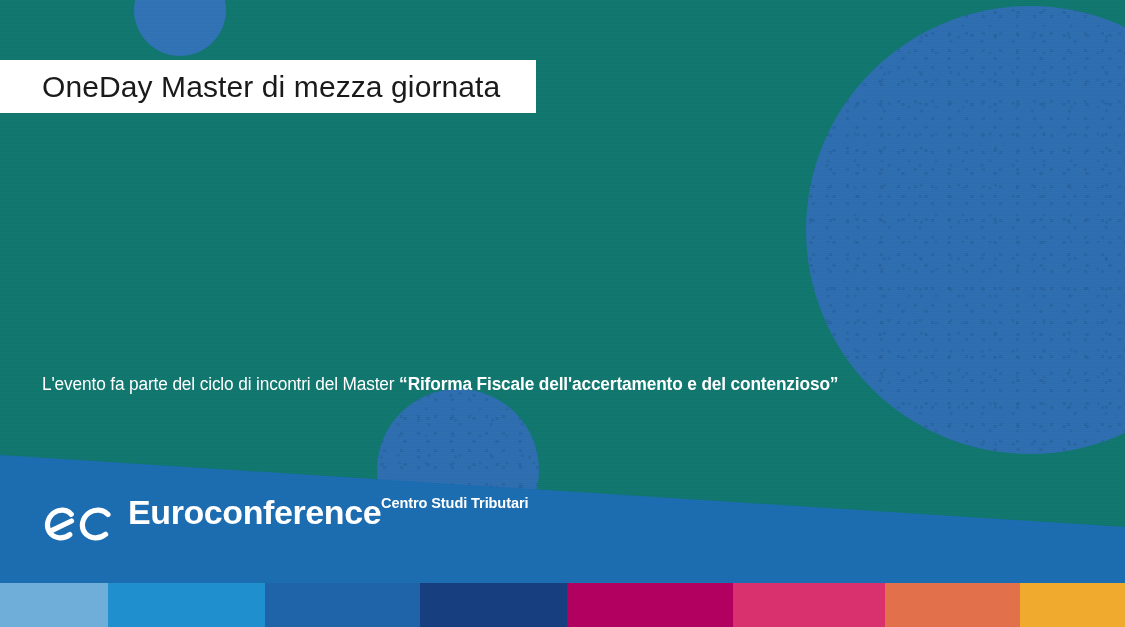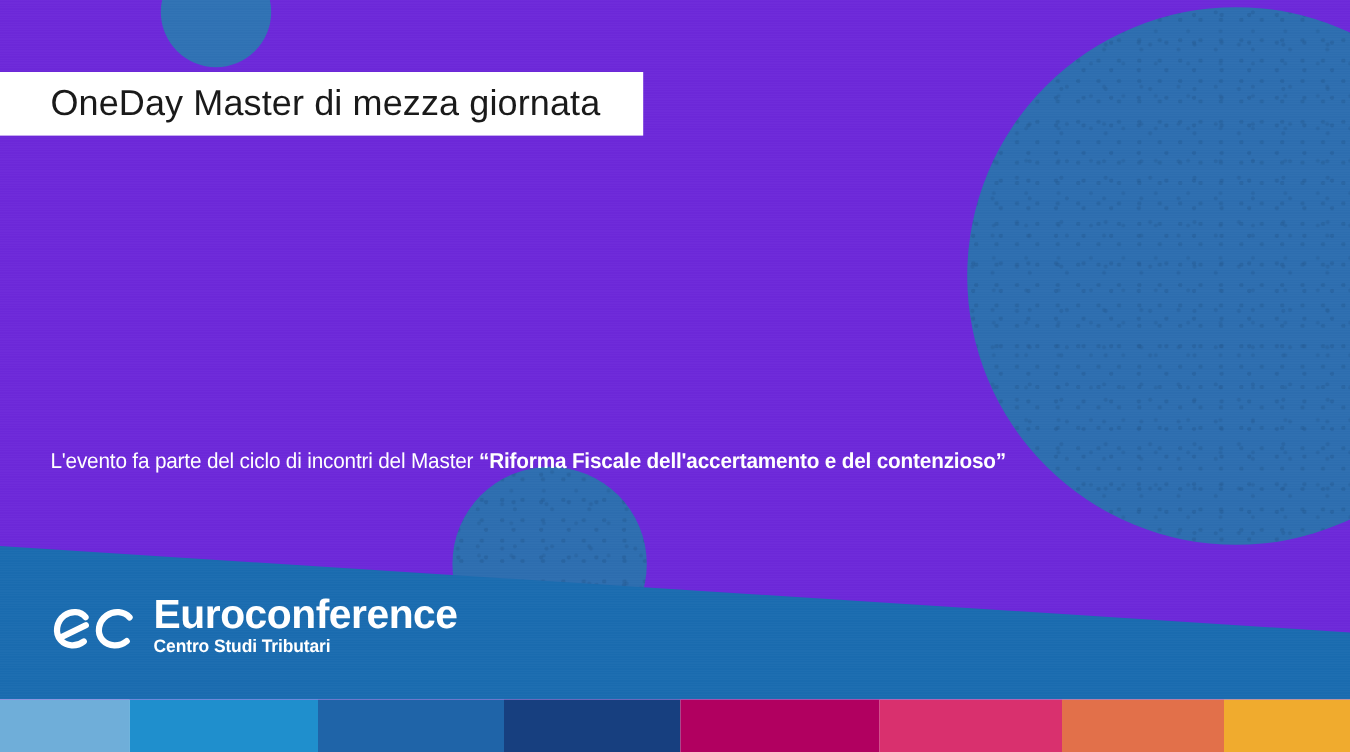--- a/index.html
+++ b/index.html
@@ -5,21 +5,21 @@
   html, body {
     margin: 0;
     padding: 0;
     background: #ffffff;
   }
   #banner {
     position: relative;
     width: 1125px;
     height: 627px;
     overflow: hidden;
-    background: #6d28d9;
+    background: #0f766e;
     font-family: "Liberation Sans", sans-serif;
     -webkit-font-smoothing: antialiased;
   }
 
   
   .circle {
     position: absolute;
     border-radius: 50%;
     pointer-events: none;
   }
@@ -148,21 +148,20 @@
   }
   #logo-mark {
     width: 74px;
     height: 50px;
     margin-top: 4px;
     flex: none;
   }
   #logo-words {
     margin-left: 12px;
     display: flex;
-    flex-direction: column;
     justify-content: flex-start;
   }
   #logo-name {
     color: #ffffff;
     font-size: 34px;
     font-weight: 700;
     line-height: 36px;
     letter-spacing: -.4px;
     white-space: nowrap;
   }

